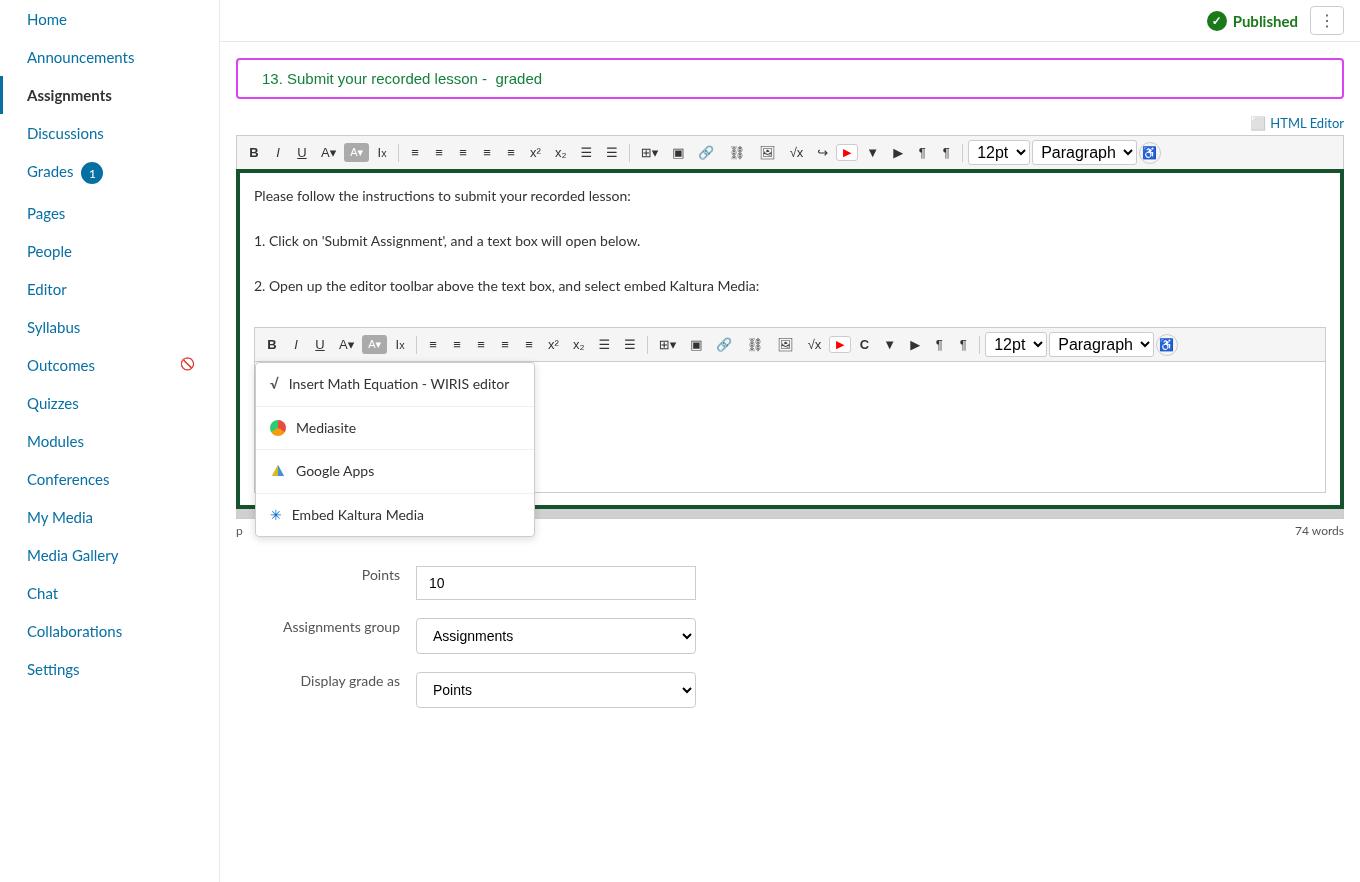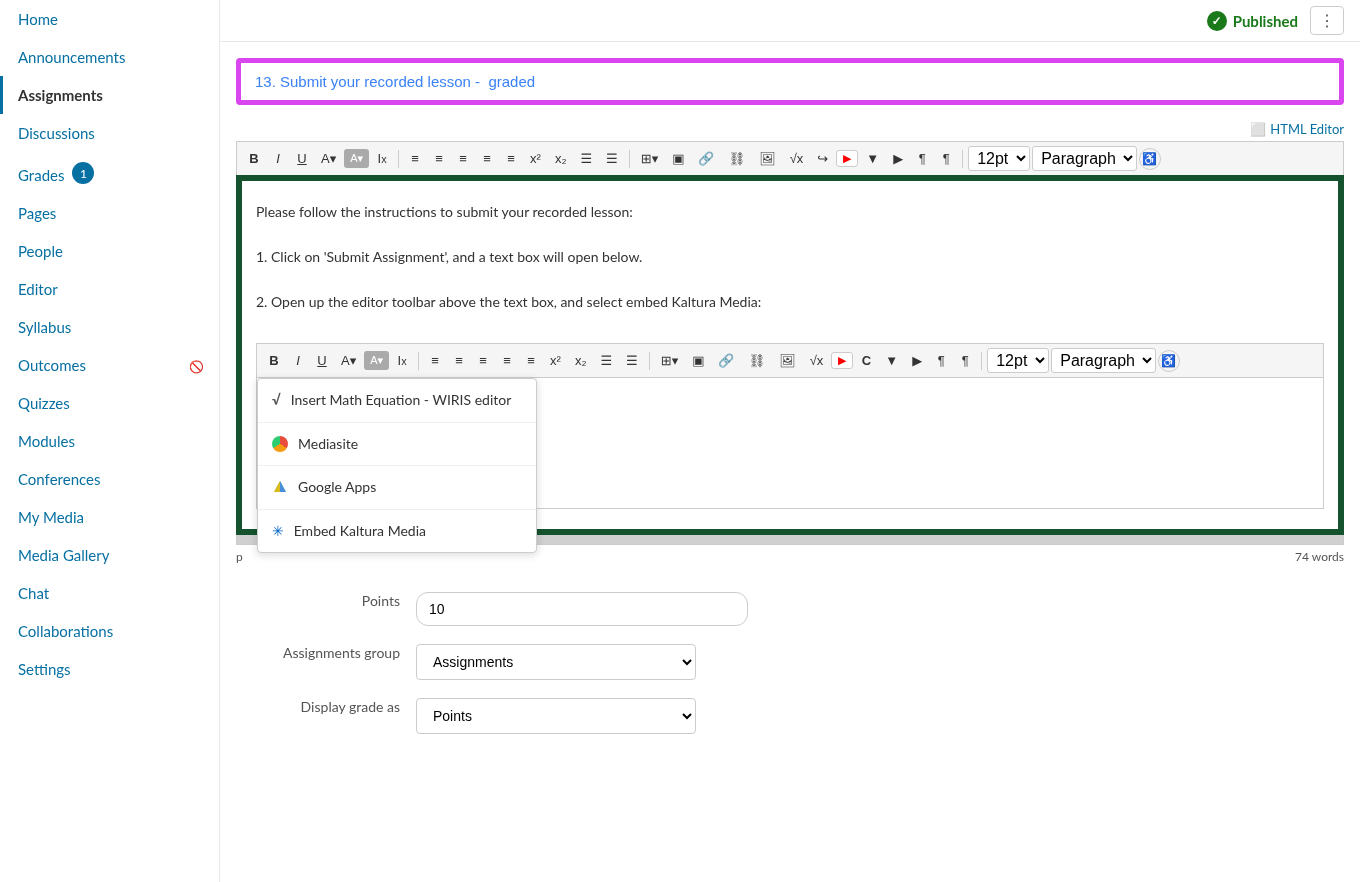--- a/index.html
+++ b/index.html
@@ -10,22 +10,22 @@
       width: 220px;
       min-width: 220px;
       background: #fff;
       border-right: 1px solid #e8e8e8;
       height: 100%;
       overflow-y: auto;
       padding-top: 0;
     }
     .sidebar-item {
       display: flex;
-      align-items: flex-end;
-      padding: 10px 15px;
+      align-items: flex-start;
+      padding: 10px 24px;
       cursor: pointer;
       color: #0770a3;
       font-size: 15px;
       text-decoration: none;
       border-left: 3px solid transparent;
       position: relative;
     }
     .sidebar-item.active {
       border-left: 3px solid #0770a3;
       font-weight: bold;
@@ -95,25 +95,25 @@
       font-size: 16px;
       color: #555;
     }
 
     
     .title-section {
       padding: 16px 16px 8px 16px;
     }
     .title-input {
       width: 100%;
-      border: 5px solid #d946ef;
+      border: 2px solid #d946ef;
       border-radius: 4px;
-      padding: 10px 14px;
+      padding: 10px 24px;
       font-size: 15px;
-      color: #3b82f6;
+      color: #15803d;
       outline: none;
     }
 
     
     .editor-section {
       padding: 0 16px 8px 16px;
     }
     .editor-top-bar {
       display: flex;
       justify-content: flex-end;
@@ -157,24 +157,24 @@
     .toolbar-select {
       border: 1px solid #ccc;
       border-radius: 3px;
       padding: 2px 4px;
       font-size: 16px;
       background: #fff;
       cursor: pointer;
     }
 
     .editor-body {
-      border: 6px solid #14532d;
+      border: 4px solid #14532d;
       background: #fff;
       min-height: 200px;
-      padding: 20px 14px;
+      padding: 12px 14px;
       font-size: 14px;
       line-height: 1.6;
       position: relative;
     }
 
     
     .editor-scrollbar {
       height: 10px;
       background: #d0d0d0;
       border: 1px solid #ccc;
@@ -245,24 +245,24 @@
     .form-label {
       width: 180px;
       text-align: right;
       padding-right: 16px;
       color: #555;
       font-size: 14px;
       font-weight: normal;
     }
     .form-control {
       border: 1px solid #ccc;
-      border-radius: 12px;
+      border-radius: 0;
       padding: 8px 12px;
       font-size: 14px;
-      width: 332px;
+      width: 280px;
       outline: none;
     }
     .form-select {
       border: 1px solid #ccc;
       border-radius: 4px;
       padding: 8px 12px;
       font-size: 14px;
       width: 280px;
       background: #fff;
       cursor: pointer;

